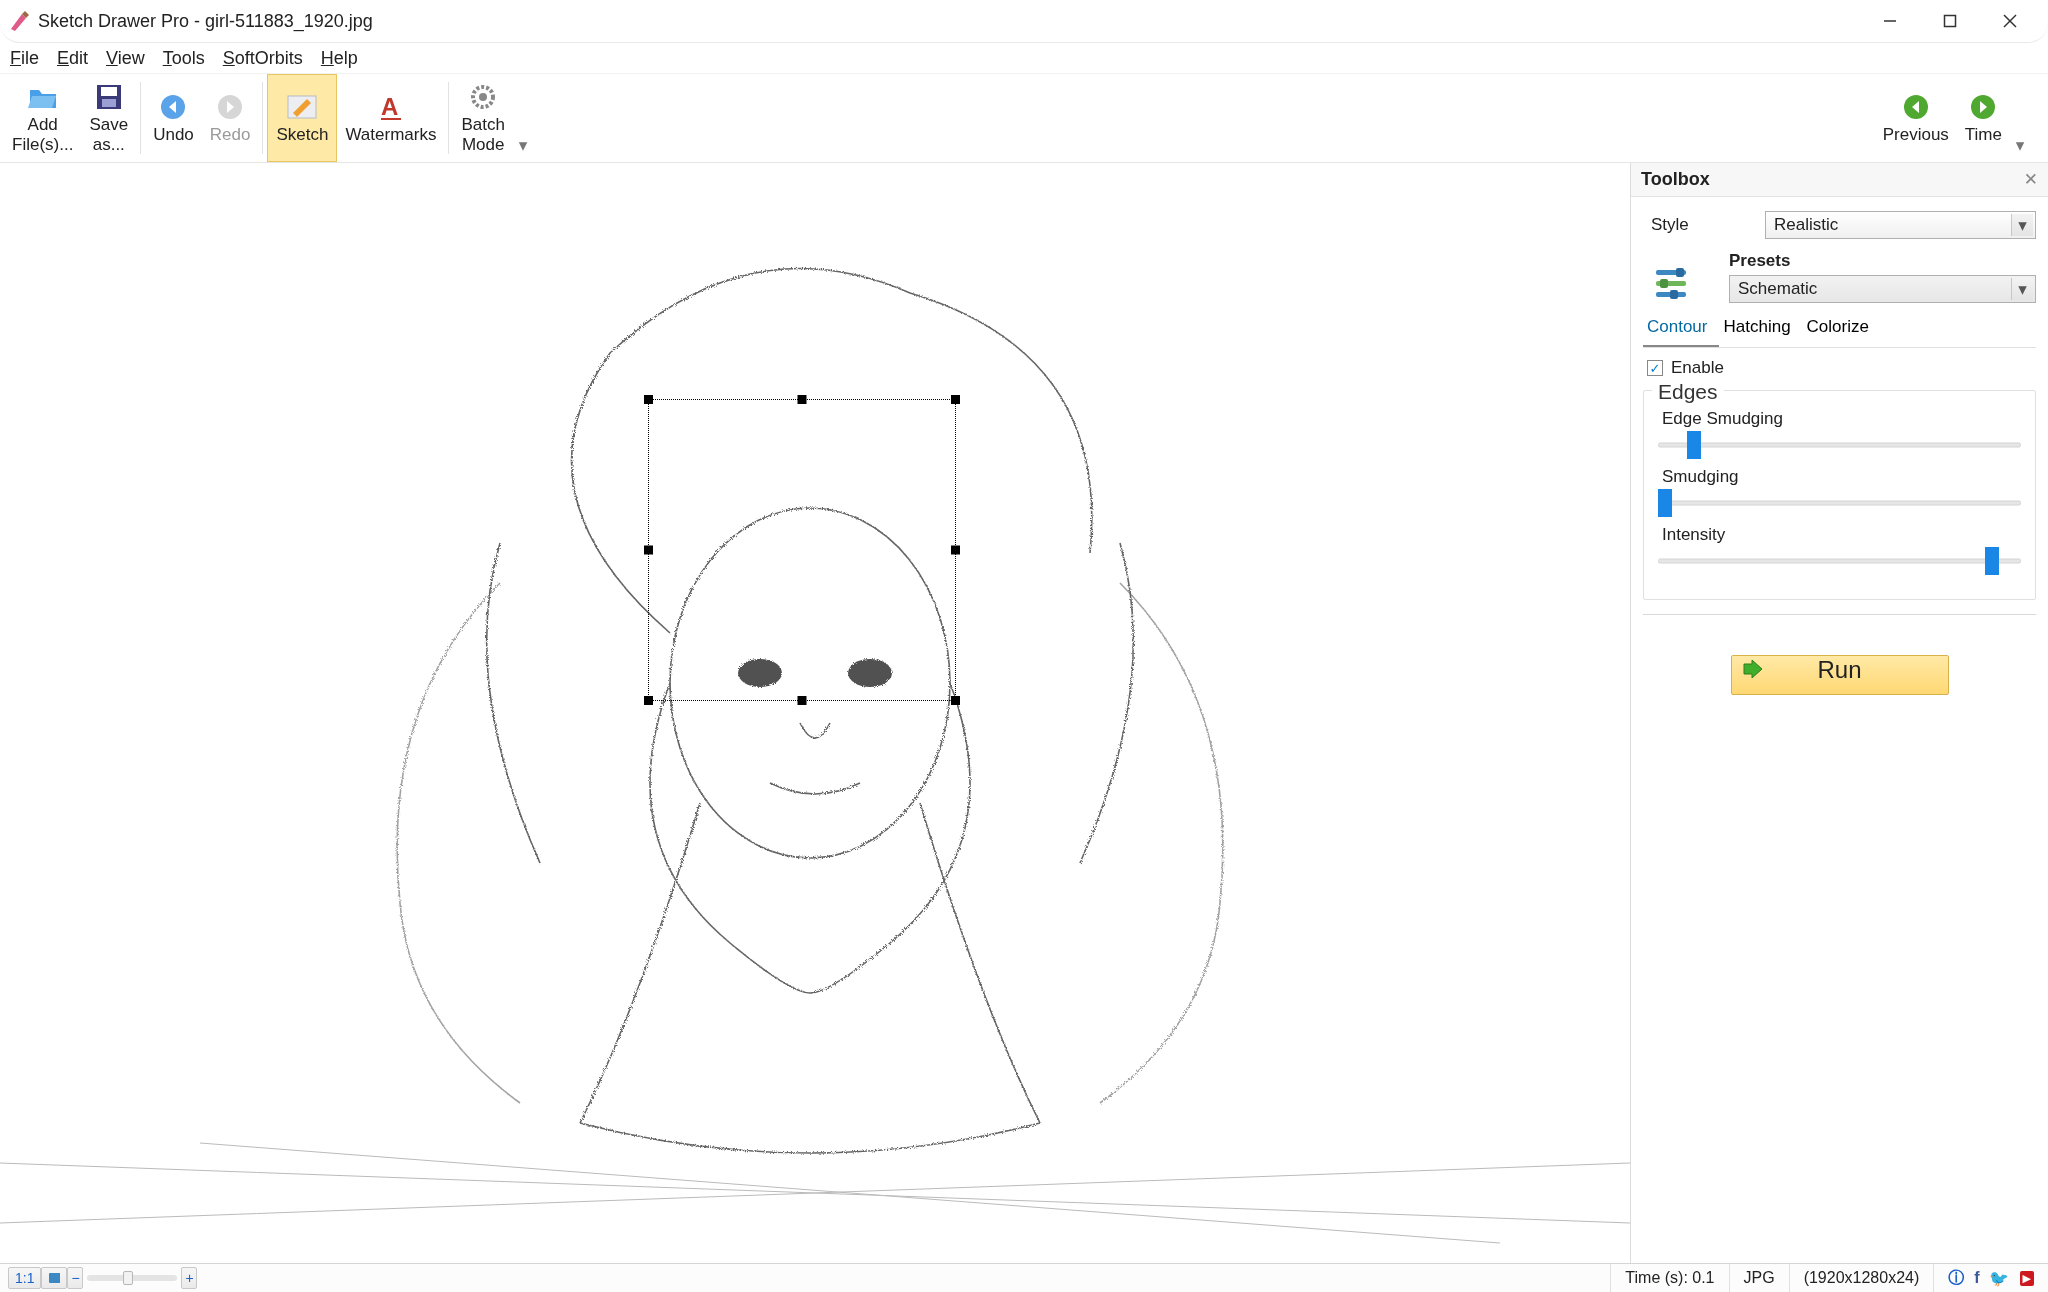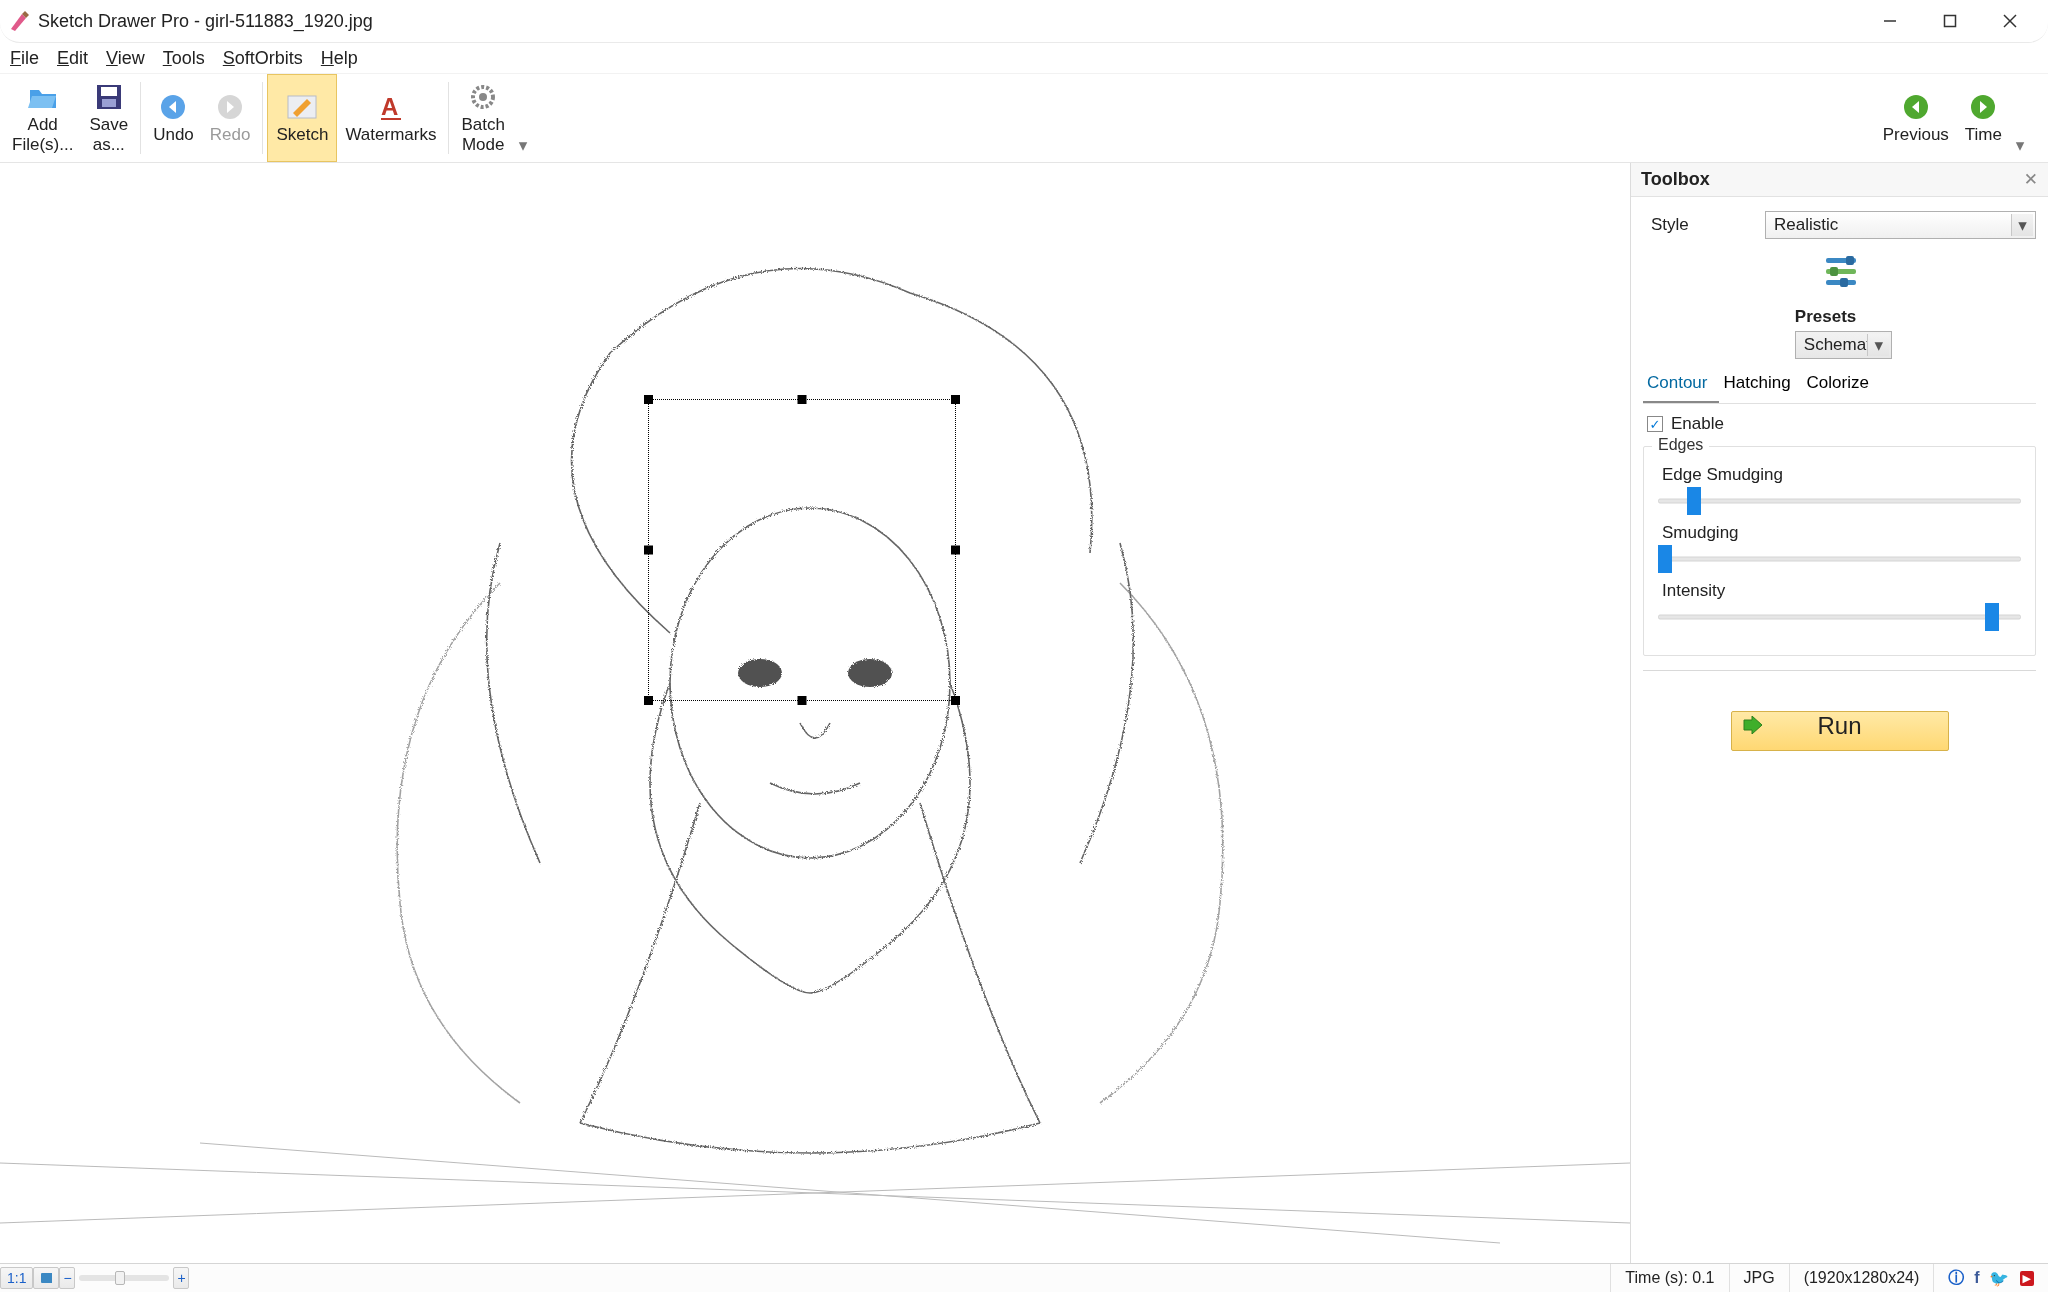--- a/index.html
+++ b/index.html
@@ -40,49 +40,49 @@
   .toolbox-head { height: 34px; display: flex; align-items: center; padding: 0 10px; border-bottom: 1px solid #e2e2e2; background: #f7f7f7; }
   .toolbox-head .title { font-weight: 600; font-size: 18px; }
   .toolbox-head .spacer { flex: 1; }
   .toolbox-body { flex: 1; padding: 14px 12px 10px 12px; overflow: auto; }
 
   .style-row { display: flex; align-items: center; gap: 14px; margin-left: 8px; margin-bottom: 12px; }
   .style-row .lbl { width: 100px; font-size: 17px; }
   .combo { flex: 1; height: 28px; border: 1px solid #b0b0b0; background: linear-gradient(#fff,#f0f0f0); display: flex; align-items: center; padding: 0 8px; font-size: 17px; position: relative; }
   .combo .caret { position: absolute; right: 2px; top: 2px; bottom: 2px; width: 22px; background: linear-gradient(#f3f3f3,#e4e4e4); border-left: 1px solid #c7c7c7; display: flex; align-items: center; justify-content: center; color: #555; }
 
-  .presets-block { display: flex; align-items: center; gap: 16px; margin-left: 8px; margin-bottom: 8px; flex-direction: column; }
+  .presets-block { display: flex; align-items: flex-end; gap: 32px; margin-left: 8px; margin-bottom: 8px; }
   .presets-icon { width: 46px; height: 40px; display:flex; align-items:center; justify-content:center; }
   .presets-right { flex: 1; }
   .presets-title { font-weight: 700; font-size: 17px; margin-bottom: 4px; }
 
   .tabs { display: flex; border-bottom: 1px solid #e0e0e0; margin: 6px 0 10px 0; font-size: 17px; }
   .tab { padding: 6px 12px 8px 4px; color: #000000; }
   .tab.active { color: #0369a1; border-bottom: 2px solid #888; }
 
   .chk-row { display: flex; align-items: center; gap: 8px; margin: 4px 0 12px 4px; font-size: 17px; }
   .chk { width: 16px; height: 16px; border: 1px solid #888; background: #fff; display:flex; align-items:center; justify-content:center; font-size:13px; color:#0078d7;}
 
   .fieldset { border: 1px solid #e0e0e0; border-radius: 2px; padding: 18px 14px 16px 14px; margin-bottom: 14px; position: relative; }
-  .fieldset .legend { position: absolute; top: -11px; left: 8px; background: #fff; padding: 0 6px; font-size: 16px; color: #333; }
+  .fieldset .legend { position: absolute; top: -11px; left: 8px; background: #fff; padding: 0 6px; font-size: 21px; color: #333; }
 
   .slider-lbl { font-size: 17px; margin-left: 4px; margin-bottom: 2px; }
   .slider { position: relative; height: 28px; margin-bottom: 8px; }
   .slider .track { position: absolute; left: 0; right: 0; top: 50%; height: 5px; transform: translateY(-50%); background: #e6e6e6; border: 1px solid #d4d4d4; border-radius: 2px; }
   .slider .thumb { position: absolute; top: 50%; width: 14px; height: 28px; background: #1a87e6; transform: translate(-50%, -50%); }
 
   .separator-line { height: 1px; background: #d9d9d9; margin: 8px 0 40px 0; }
 
   .run-btn { width: 218px; height: 40px; margin: 0 auto; background: linear-gradient(#ffe9a6,#ffd873); border: 1px solid #d7b24a; border-radius: 2px; display: flex; align-items: flex-start; justify-content: center; gap: 10px; font-size: 24px; font-weight: 500; position:relative;}
   .run-btn .arrow { position:absolute; left:10px; }
 
   
   .statusbar { height: 29px; border-top: 1px solid #d5d5d5; display: flex; align-items: center; font-size: 16px; background: #fcfcfc; }
   .statusbar .seg { height: 100%; display: flex; align-items: center; padding: 0 14px; border-left: 1px solid #e0e0e0; }
-  .statusbar .left { display: flex; align-items: center; }
+  .statusbar .left { display: flex; align-items: center; padding-left: 8px; }
   .sb-btn { height: 22px; display: flex; align-items: center; justify-content: center; background: linear-gradient(#f6f6f6,#eaeaea); border: 1px solid #c8c8c8; border-radius: 2px; padding: 0 6px; font-size: 14px; color:#1a60c9; }
   .statusbar .spacer { flex: 1; }
   .zoom-slider-sb { width: 90px; height: 6px; background: #e4e4e4; border-radius: 3px; position: relative; margin: 0 4px;}
   .zoom-slider-sb .th { position:absolute; left:40%; top:-4px; width:10px; height:14px; background:#f2f2f2; border:1px solid #b7b7b7; border-radius:2px;}
   .sb-icons { display:flex; gap:10px; padding:0 12px; align-items:center;}
 </style>
 </head>
 <body>
 
 <div class="titlebar">

